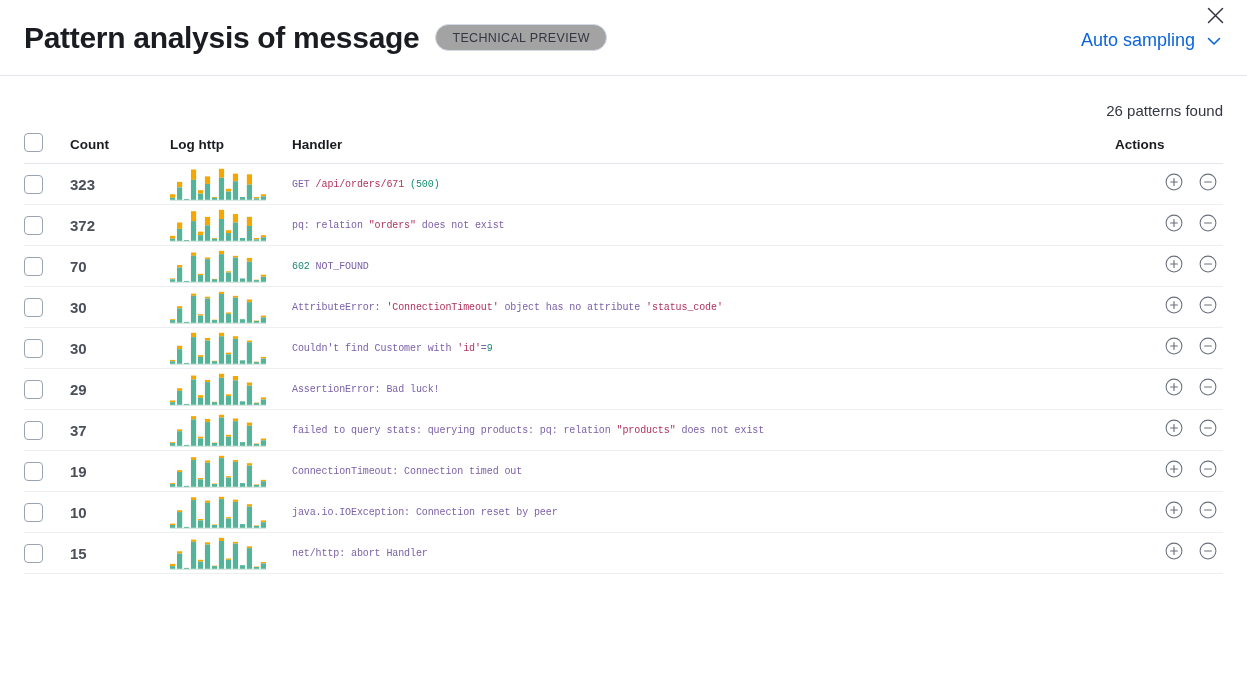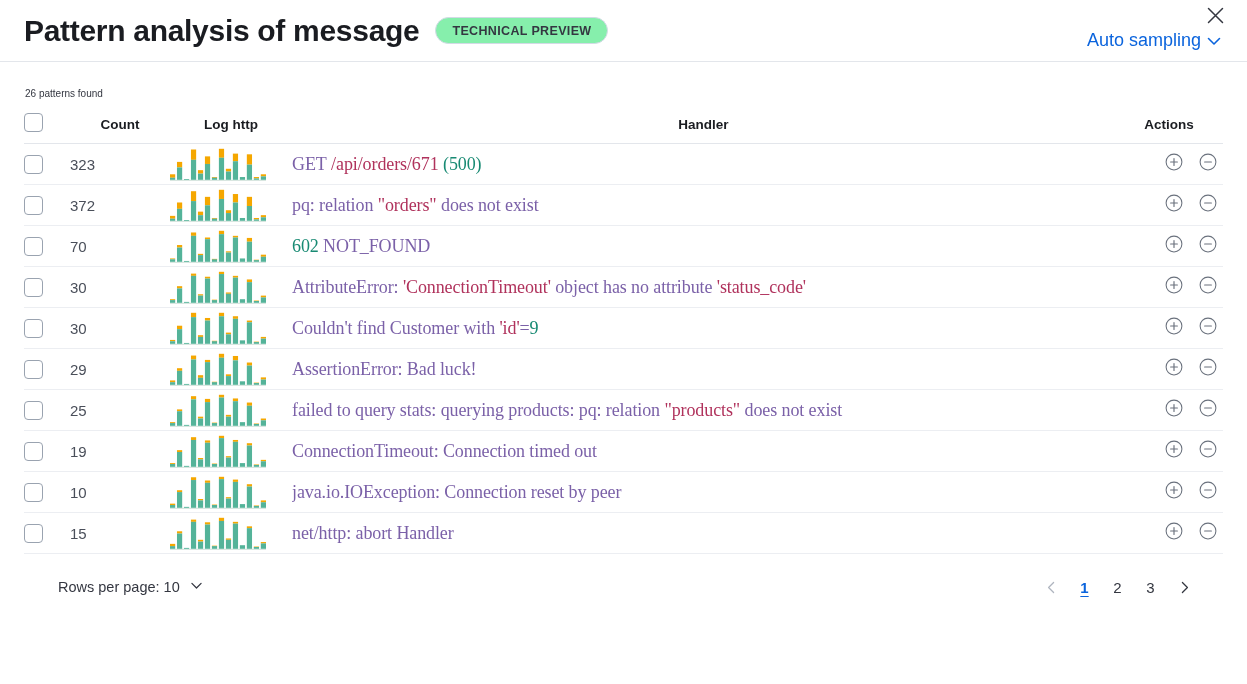--- a/index.html
+++ b/index.html
@@ -9,21 +9,21 @@
     width: 1247px; height: 684px;
     background: #ffffff;
     font-family: "Liberation Sans", sans-serif;
     color: #343741;
     overflow: hidden;
   }
 
   
   .header {
     position: relative;
-    height: 62px;
+    height: 76px;
     border-bottom: 1px solid #e3e6eb;
     display: flex;
     align-items: center;
     padding: 0 24px;
   }
   .header-left {
     display: flex;
     align-items: center;
     gap: 16px;
   }
@@ -34,34 +34,34 @@
     color: #1a1c21;
     line-height: 1;
     margin: 0;
     white-space: nowrap;
   }
   .badge-preview {
     border: 1px solid #d3dae6;
     border-radius: 999px;
     padding: 7px 16px 6px;
     font-size: 12.5px;
-    font-weight: 700;
+    font-weight: 400;
     letter-spacing: 0.35px;
     color: #343741;
     white-space: nowrap;
-    background: #86efac;
+    background: #a3a3a3;
     line-height: 1;
   }
   .header-right {
     position: absolute;
     right: 24px;
     top: 30px;
     display: flex;
     align-items: center;
-    gap: 4px;
+    gap: 10px;
     cursor: pointer;
   }
   .sampling-label {
     font-size: 18px;
     color: #0b64dd;
     white-space: nowrap;
   }
   .chevron-dn {
     width: 18px; height: 18px;
     display: inline-block;
@@ -71,32 +71,33 @@
     right: 19px;
     top: 2px;
     width: 26px; height: 26px;
     display: flex; align-items: center; justify-content: center;
     cursor: pointer;
   }
 
   
   .body-wrap { padding: 0 24px; }
   .patterns-found {
-    font-size: 10px;
+    font-size: 15px;
     color: #343741;
     padding: 26px 0 14px 1px;
+    text-align: right;
   }
 
   table.patterns {
     width: 100%;
     border-collapse: collapse;
     table-layout: fixed;
   }
   table.patterns th {
-    text-align: center;
+    text-align: left;
     font-size: 13.5px;
     font-weight: 700;
     color: #1a1c21;
     padding: 0 0 11px 0;
     border-bottom: 1px solid #e3e6eb;
     vertical-align: bottom;
   }
   table.patterns td {
     border-bottom: 1px solid #eceef2;
     padding: 0;
@@ -116,26 +117,27 @@
     border: 1px solid #9aa3b0;
     border-radius: 4px;
     background: #fff;
     display: block;
     cursor: pointer;
   }
   .cell-count {
     font-size: 15px;
     color: #4a4f5a;
     font-family: "Liberation Sans", sans-serif;
+    font-weight: bold;
   }
   .spark { display: block; }
 
   .cell-example {
-    font-family: Liberation Serif, serif;
-    font-size: 18px;
+    font-family: Liberation Mono, monospace;
+    font-size: 10px;
     white-space: nowrap;
     overflow: hidden;
     letter-spacing: -0.1px;
   }
   .tok-kw  { color: #7b61a8; }
   .tok-str { color: #b0325c; }
   .tok-num { color: #188a73; }
 
   .actions-cell {
     display: flex;
@@ -522,21 +524,21 @@
                   <circle cx="9" cy="9" r="7.9" stroke="#6a717d" stroke-width="1.05"></circle>
                   <path d="M5.6 9H12.4" stroke="#6a717d" stroke-width="1.15" stroke-linecap="round"></path>
                 </svg></span>
             </div>
           </td>
         </tr>
         <tr>
           <td>
             <span class="chk"></span>
           </td>
-          <td class="cell-count">25</td>
+          <td class="cell-count">37</td>
           <td>
             <svg class="spark" width="96" height="33" viewBox="0 0 96 33">
               <rect x="0" y="31.8" width="96" height="1.2" fill="#d8e6e0"></rect>
               <rect x="0.00" y="28.15" width="5.2" height="0.91" fill="#f5a700"></rect>
               <rect x="0.00" y="29.06" width="5.2" height="2.74" fill="#54b399"></rect>
               <rect x="6.98" y="15.39" width="5.2" height="1.82" fill="#f5a700"></rect>
               <rect x="6.98" y="17.21" width="5.2" height="14.59" fill="#54b399"></rect>
               <rect x="13.97" y="30.89" width="5.2" height="0.91" fill="#54b399"></rect>
               <rect x="20.95" y="2.17" width="5.2" height="3.19" fill="#f5a700"></rect>
               <rect x="20.95" y="5.36" width="5.2" height="26.44" fill="#54b399"></rect>
@@ -721,39 +723,13 @@
               <span class="act-icon"><svg width="18" height="18" viewBox="0 0 18 18" fill="none">
                   <circle cx="9" cy="9" r="7.9" stroke="#6a717d" stroke-width="1.05"></circle>
                   <path d="M5.6 9H12.4" stroke="#6a717d" stroke-width="1.15" stroke-linecap="round"></path>
                 </svg></span>
             </div>
           </td>
         </tr>
       </tbody>
   </table>
 
-  <div class="footer">
-    <div class="rows-per-page">
-      <span>Rows per page: 10</span>
-      <span>
-        <svg width="15" height="15" viewBox="0 0 18 18" fill="none">
-          <path d="M3.5 6.5L9 12L14.5 6.5" stroke="#343741" stroke-width="1.5" stroke-linecap="round" stroke-linejoin="round"></path>
-        </svg>
-      </span>
-    </div>
-
-    <div class="pager" id="pager">
-      <span class="pg-arrow">
-        <svg width="15" height="15" viewBox="0 0 18 18" fill="none">
-          <path d="M11.5 3L5.5 9L11.5 15" stroke="#afb5bf" stroke-width="1.5" stroke-linecap="round" stroke-linejoin="round"></path>
-        </svg>
-      </span>
-      <span class="pg active">1</span>
-        <span class="pg">2</span>
-        <span class="pg">3</span>
-        <span class="pg-arrow">
-          <svg width="15" height="15" viewBox="0 0 18 18" fill="none">
-            <path d="M6.5 3L12.5 9L6.5 15" stroke="#343741" stroke-width="1.5" stroke-linecap="round" stroke-linejoin="round"></path>
-          </svg>
-        </span>
-    </div>
-  </div>
 </div>
 
 </body></html>

